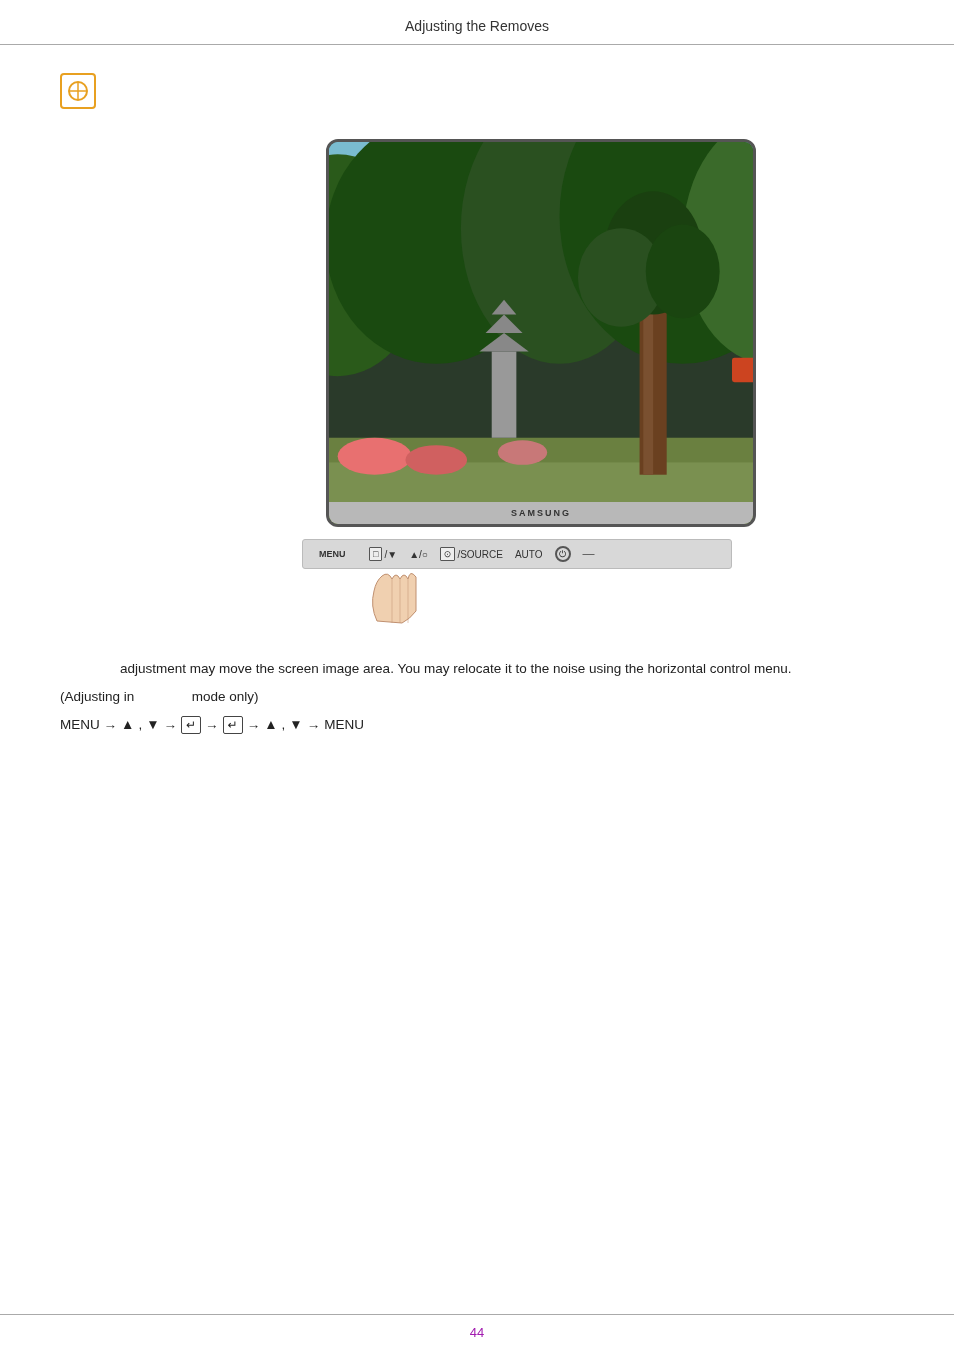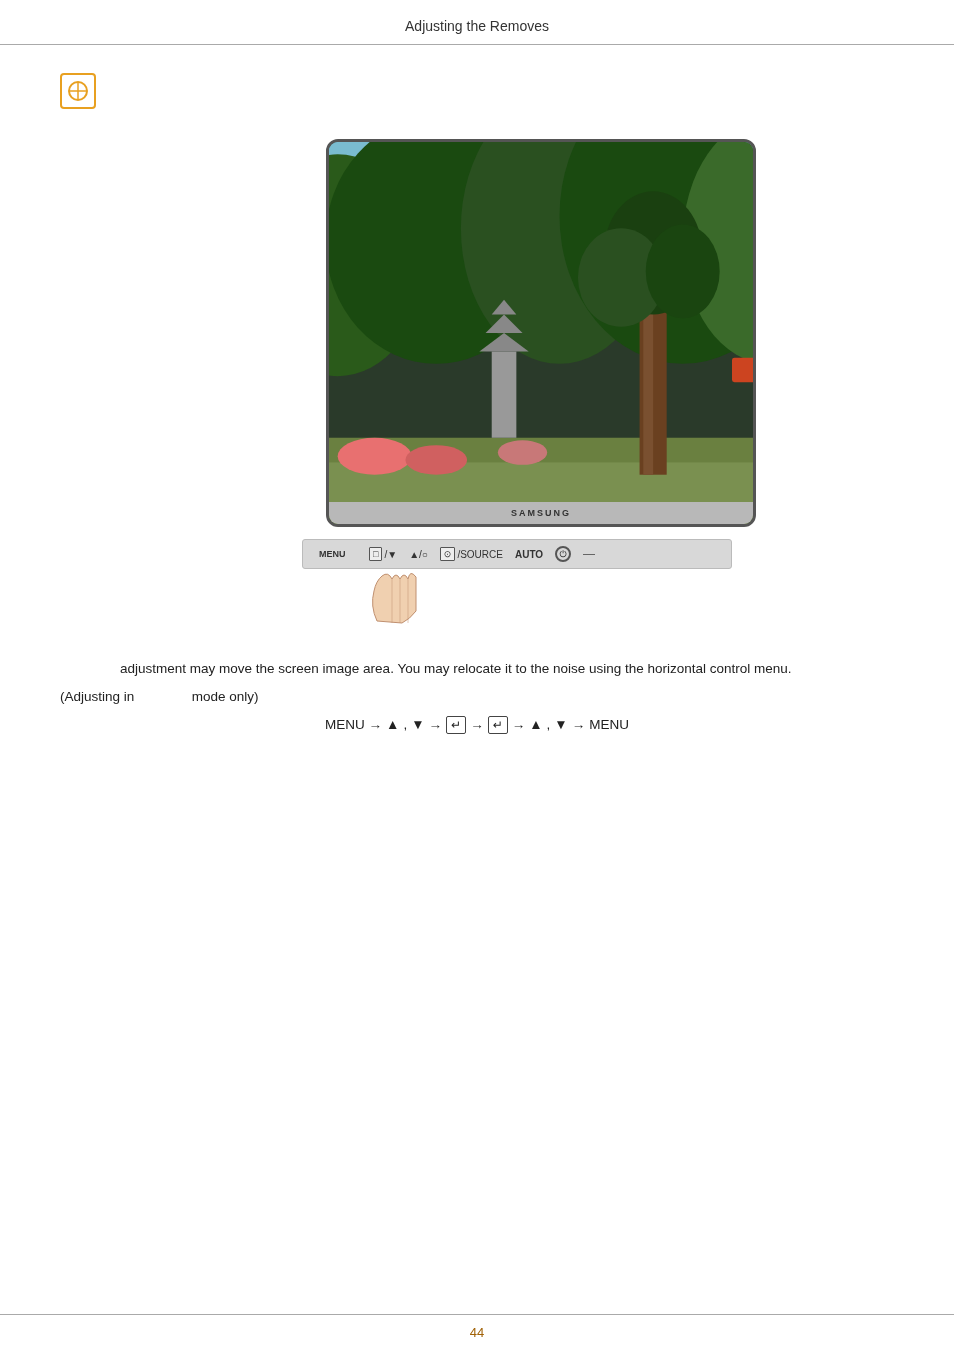--- a/index.html
+++ b/index.html
@@ -122,21 +122,21 @@
     .ctrl-box {
       border: 1px solid #555;
       padding: 1px 3px;
       font-size: 9px;
       background: #eee;
       border-radius: 1px;
     }
 
     .ctrl-auto {
       font-size: 10px;
-      font-weight: bold;
+      font-weight: normal;
       color: #333;
     }
 
     .ctrl-power {
       width: 16px;
       height: 16px;
       border: 2px solid #555;
       border-radius: 50%;
       display: flex;
       align-items: center;
@@ -170,40 +170,39 @@
     .text-indent {
       padding-left: 60px;
     }
 
     .nav-line {
       font-size: 13.5px;
       display: flex;
       align-items: center;
       gap: 4px;
       flex-wrap: wrap;
-      justify-content: center;
     }
 
     .nav-box {
       border: 1px solid #444;
       padding: 1px 4px;
       font-size: 12px;
       border-radius: 2px;
     }
 
     .page-footer {
       position: absolute;
       bottom: 0;
       left: 0;
       right: 0;
       border-top: 1.5px solid #aaa;
       text-align: center;
       padding: 10px 0;
       font-size: 13px;
-      color: #a16207;
+      color: #a21caf;
     }
 
     .mode-gap {
       display: inline-block;
       width: 50px;
     }
 
     
     .monitor-scene {
       width: 100%;

